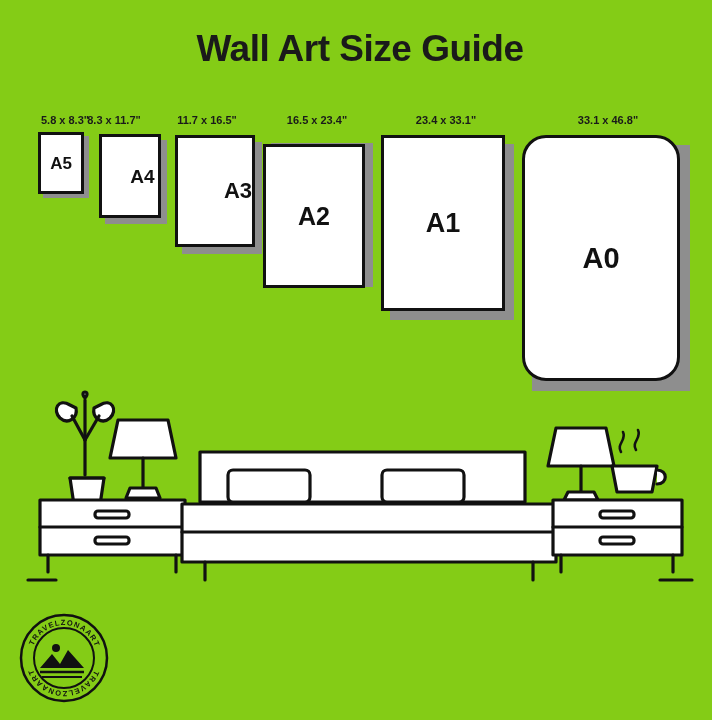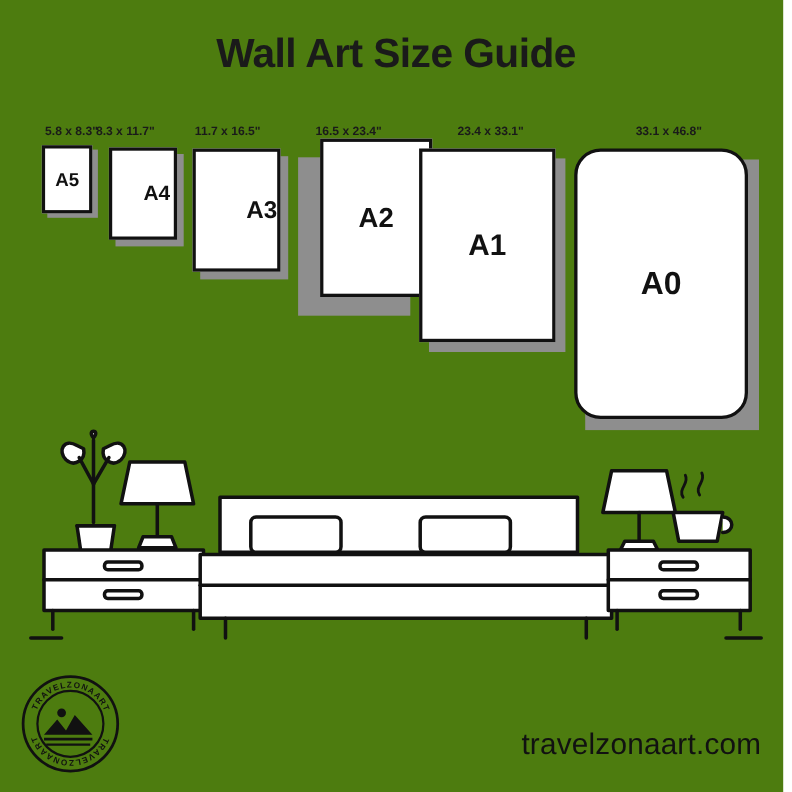--- a/index.html
+++ b/index.html
@@ -5,21 +5,21 @@
   * { box-sizing: border-box; margin: 0; padding: 0; }
   html, body {
     width: 720px; height: 720px;
     background: #ffffff;
     font-family: "Liberation Sans", sans-serif;
     overflow: hidden;
   }
   #page {
     position: relative;
     width: 712px; height: 720px;
-    background: #4d7c0f;
+    background: #84cc16;
   }
 
   
   #title {
     position: absolute;
     top: 28px; left: 0; width: 720px;
     text-align: center;
     font-size: 37px;
     font-weight: 800;
     letter-spacing: -0.5px;
@@ -108,21 +108,21 @@
       <div class="frame-label" style="left:160px; top:6px; width:94px;">11.7 x 16.5"</div>
       <div class="frame-shadow" style="left:182px; top:34px; width:80px; height:112px;"></div>
       <div class="frame-box" style="left:175px; top:27px; width:80px; height:112px;justify-content:flex-end;">
         <span class="frame-name" style="font-size:22px;">A3</span>
       </div>
     </div>
 
     <div class="frame-group">
       <div class="frame-label" style="left:261px; top:6px; width:112px;">16.5 x 23.4"</div>
       <div class="frame-shadow" style="left:271px; top:35px; width:102px; height:144px;"></div>
-      <div class="frame-box" style="left:263px; top:18px; width:102px; height:144px;margin-left:28px;">
+      <div class="frame-box" style="left:263px; top:36px; width:102px; height:144px;">
         <span class="frame-name" style="font-size:25px;">A2</span>
       </div>
     </div>
 
     <div class="frame-group">
       <div class="frame-label" style="left:382px; top:6px; width:128px;">23.4 x 33.1"</div>
       <div class="frame-shadow" style="left:390px; top:36px; width:124px; height:176px;"></div>
       <div class="frame-box" style="left:381px; top:27px; width:124px; height:176px;">
         <span class="frame-name" style="font-size:27px;">A1</span>
       </div>
@@ -225,16 +225,15 @@
         </text>
         <g>
           <circle cx="38" cy="36" r="4" fill="#111"></circle>
           <path d="M22 56 L34 42 L42 52 L50 38 L66 56 Z" fill="#111"></path>
           <path d="M22 60 L66 60" stroke="#111" stroke-width="2.5"></path>
           <path d="M24 65 L64 65" stroke="#111" stroke-width="2"></path>
         </g>
       </svg>
     </div>
 
-    <div id="brand-url">travelzonaart.com</div>
   </div>
 
 </div>
 
 </body></html>

